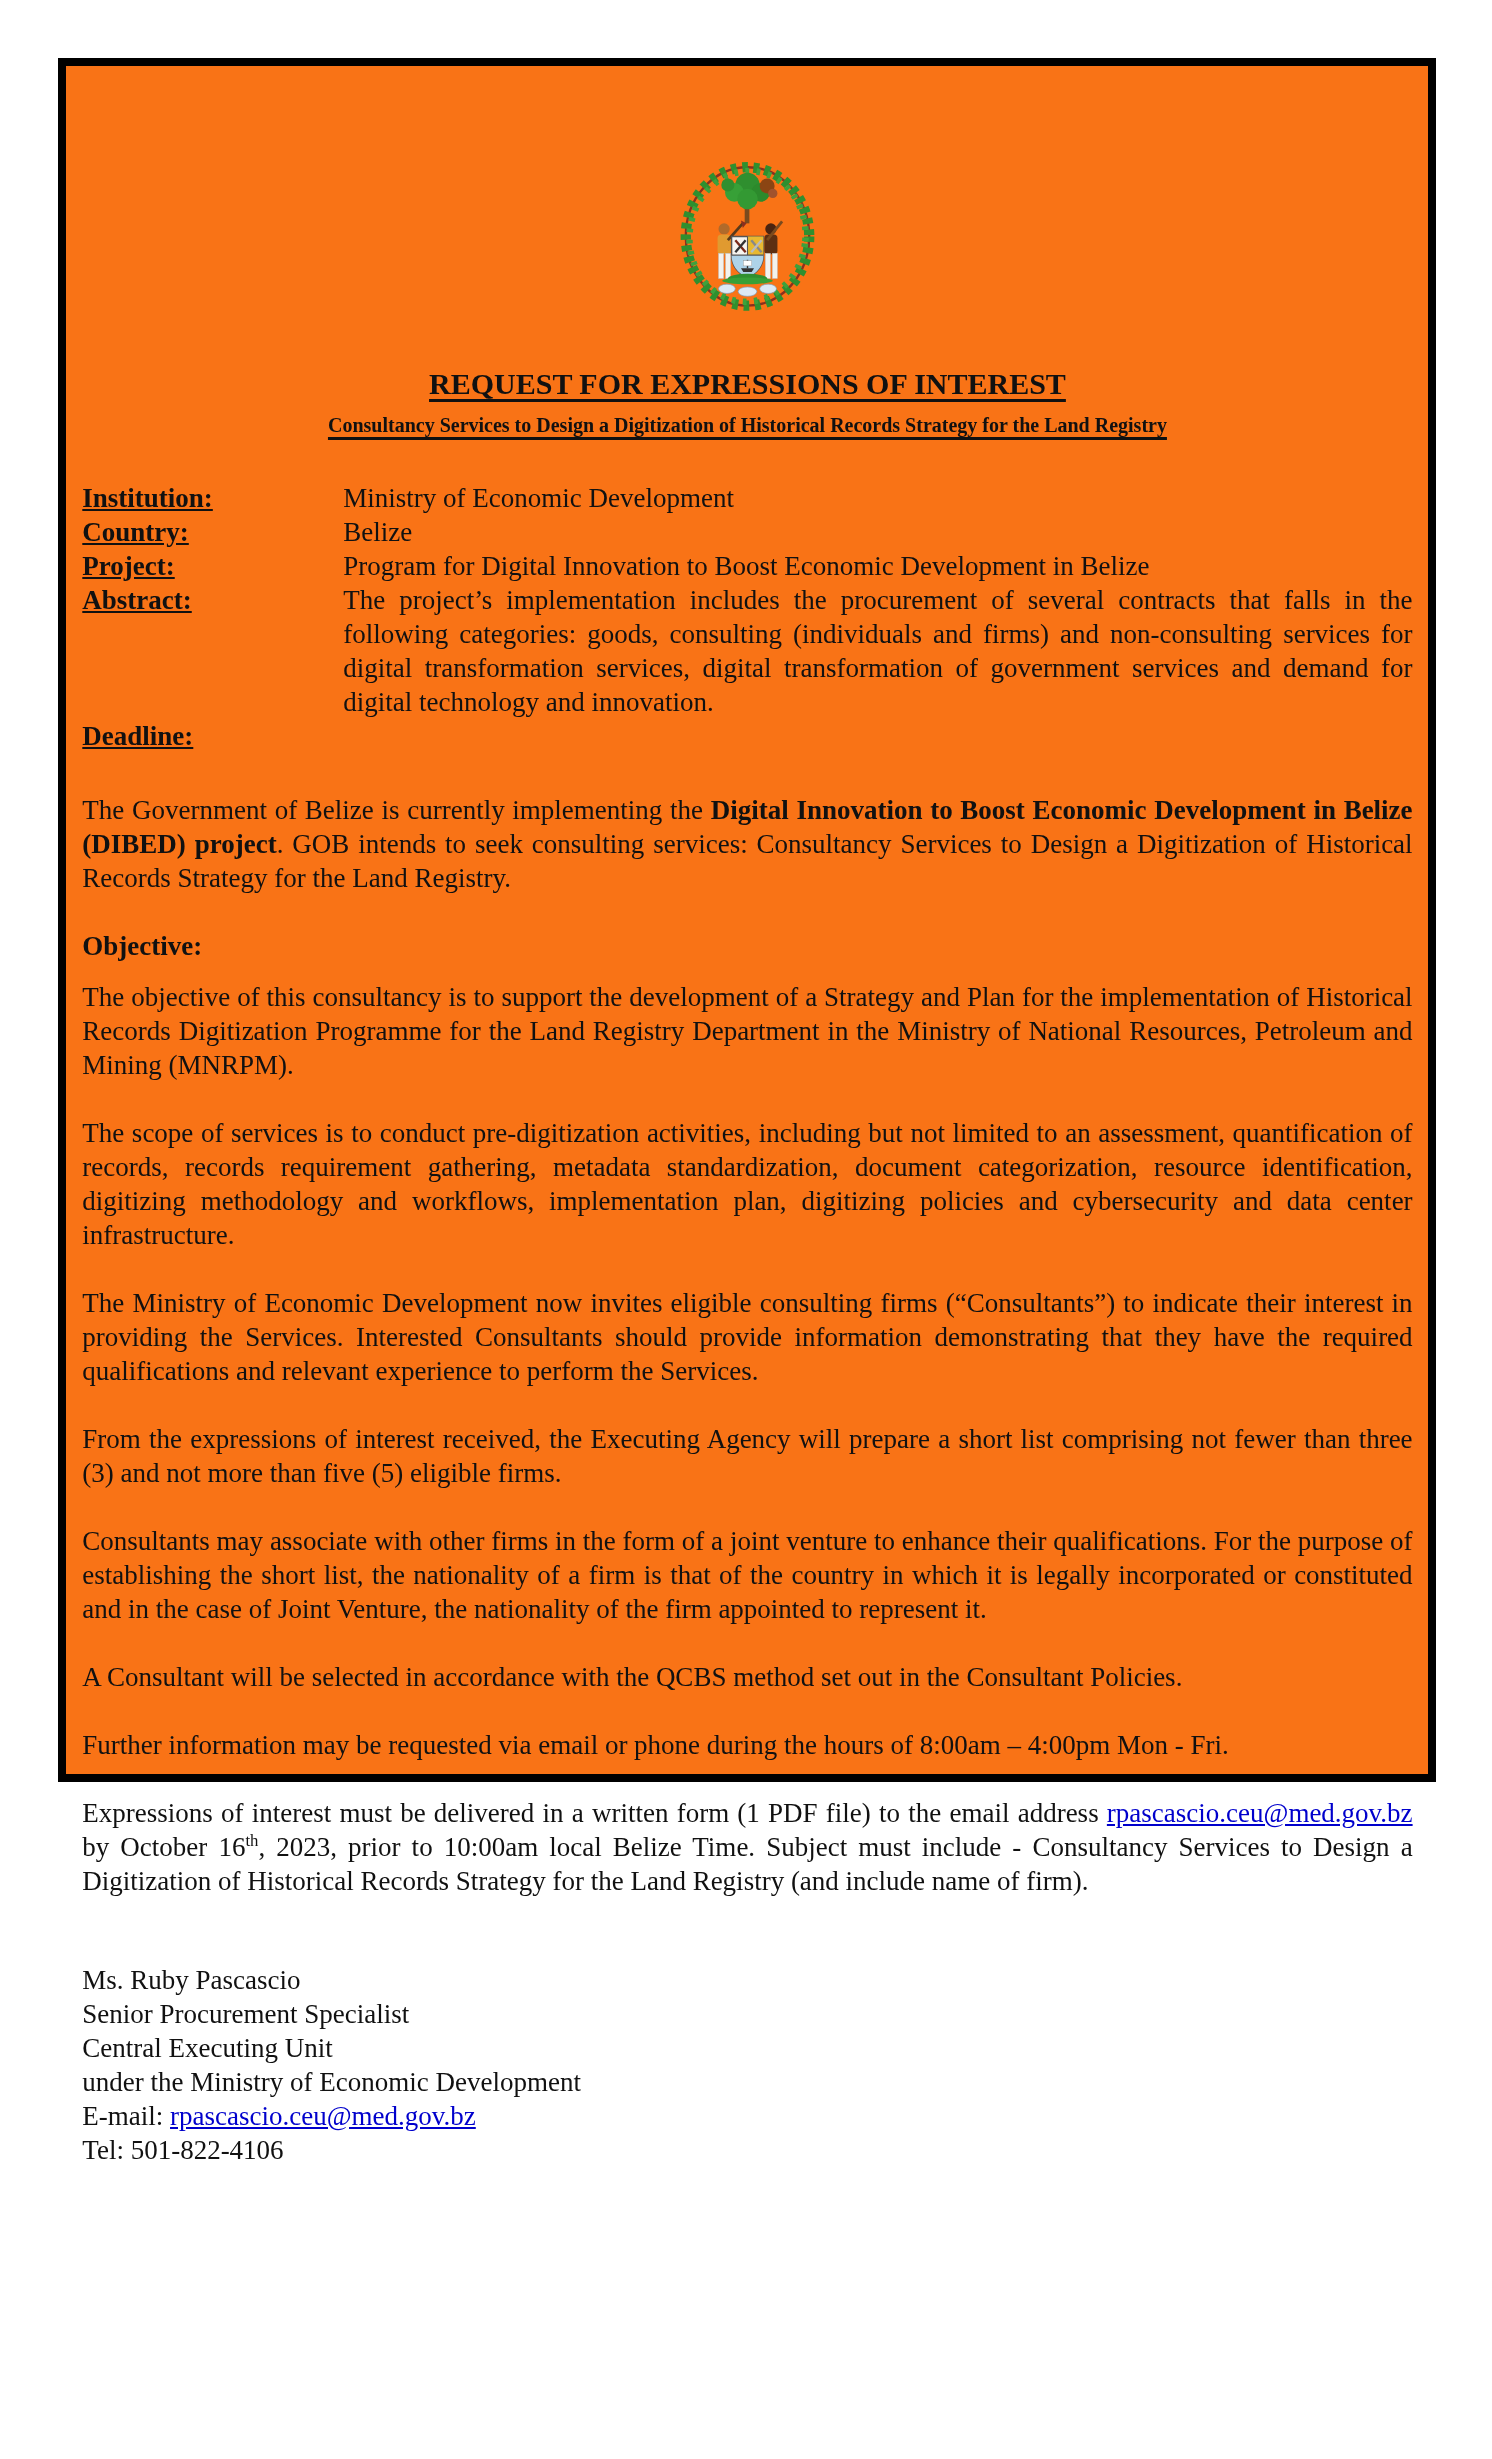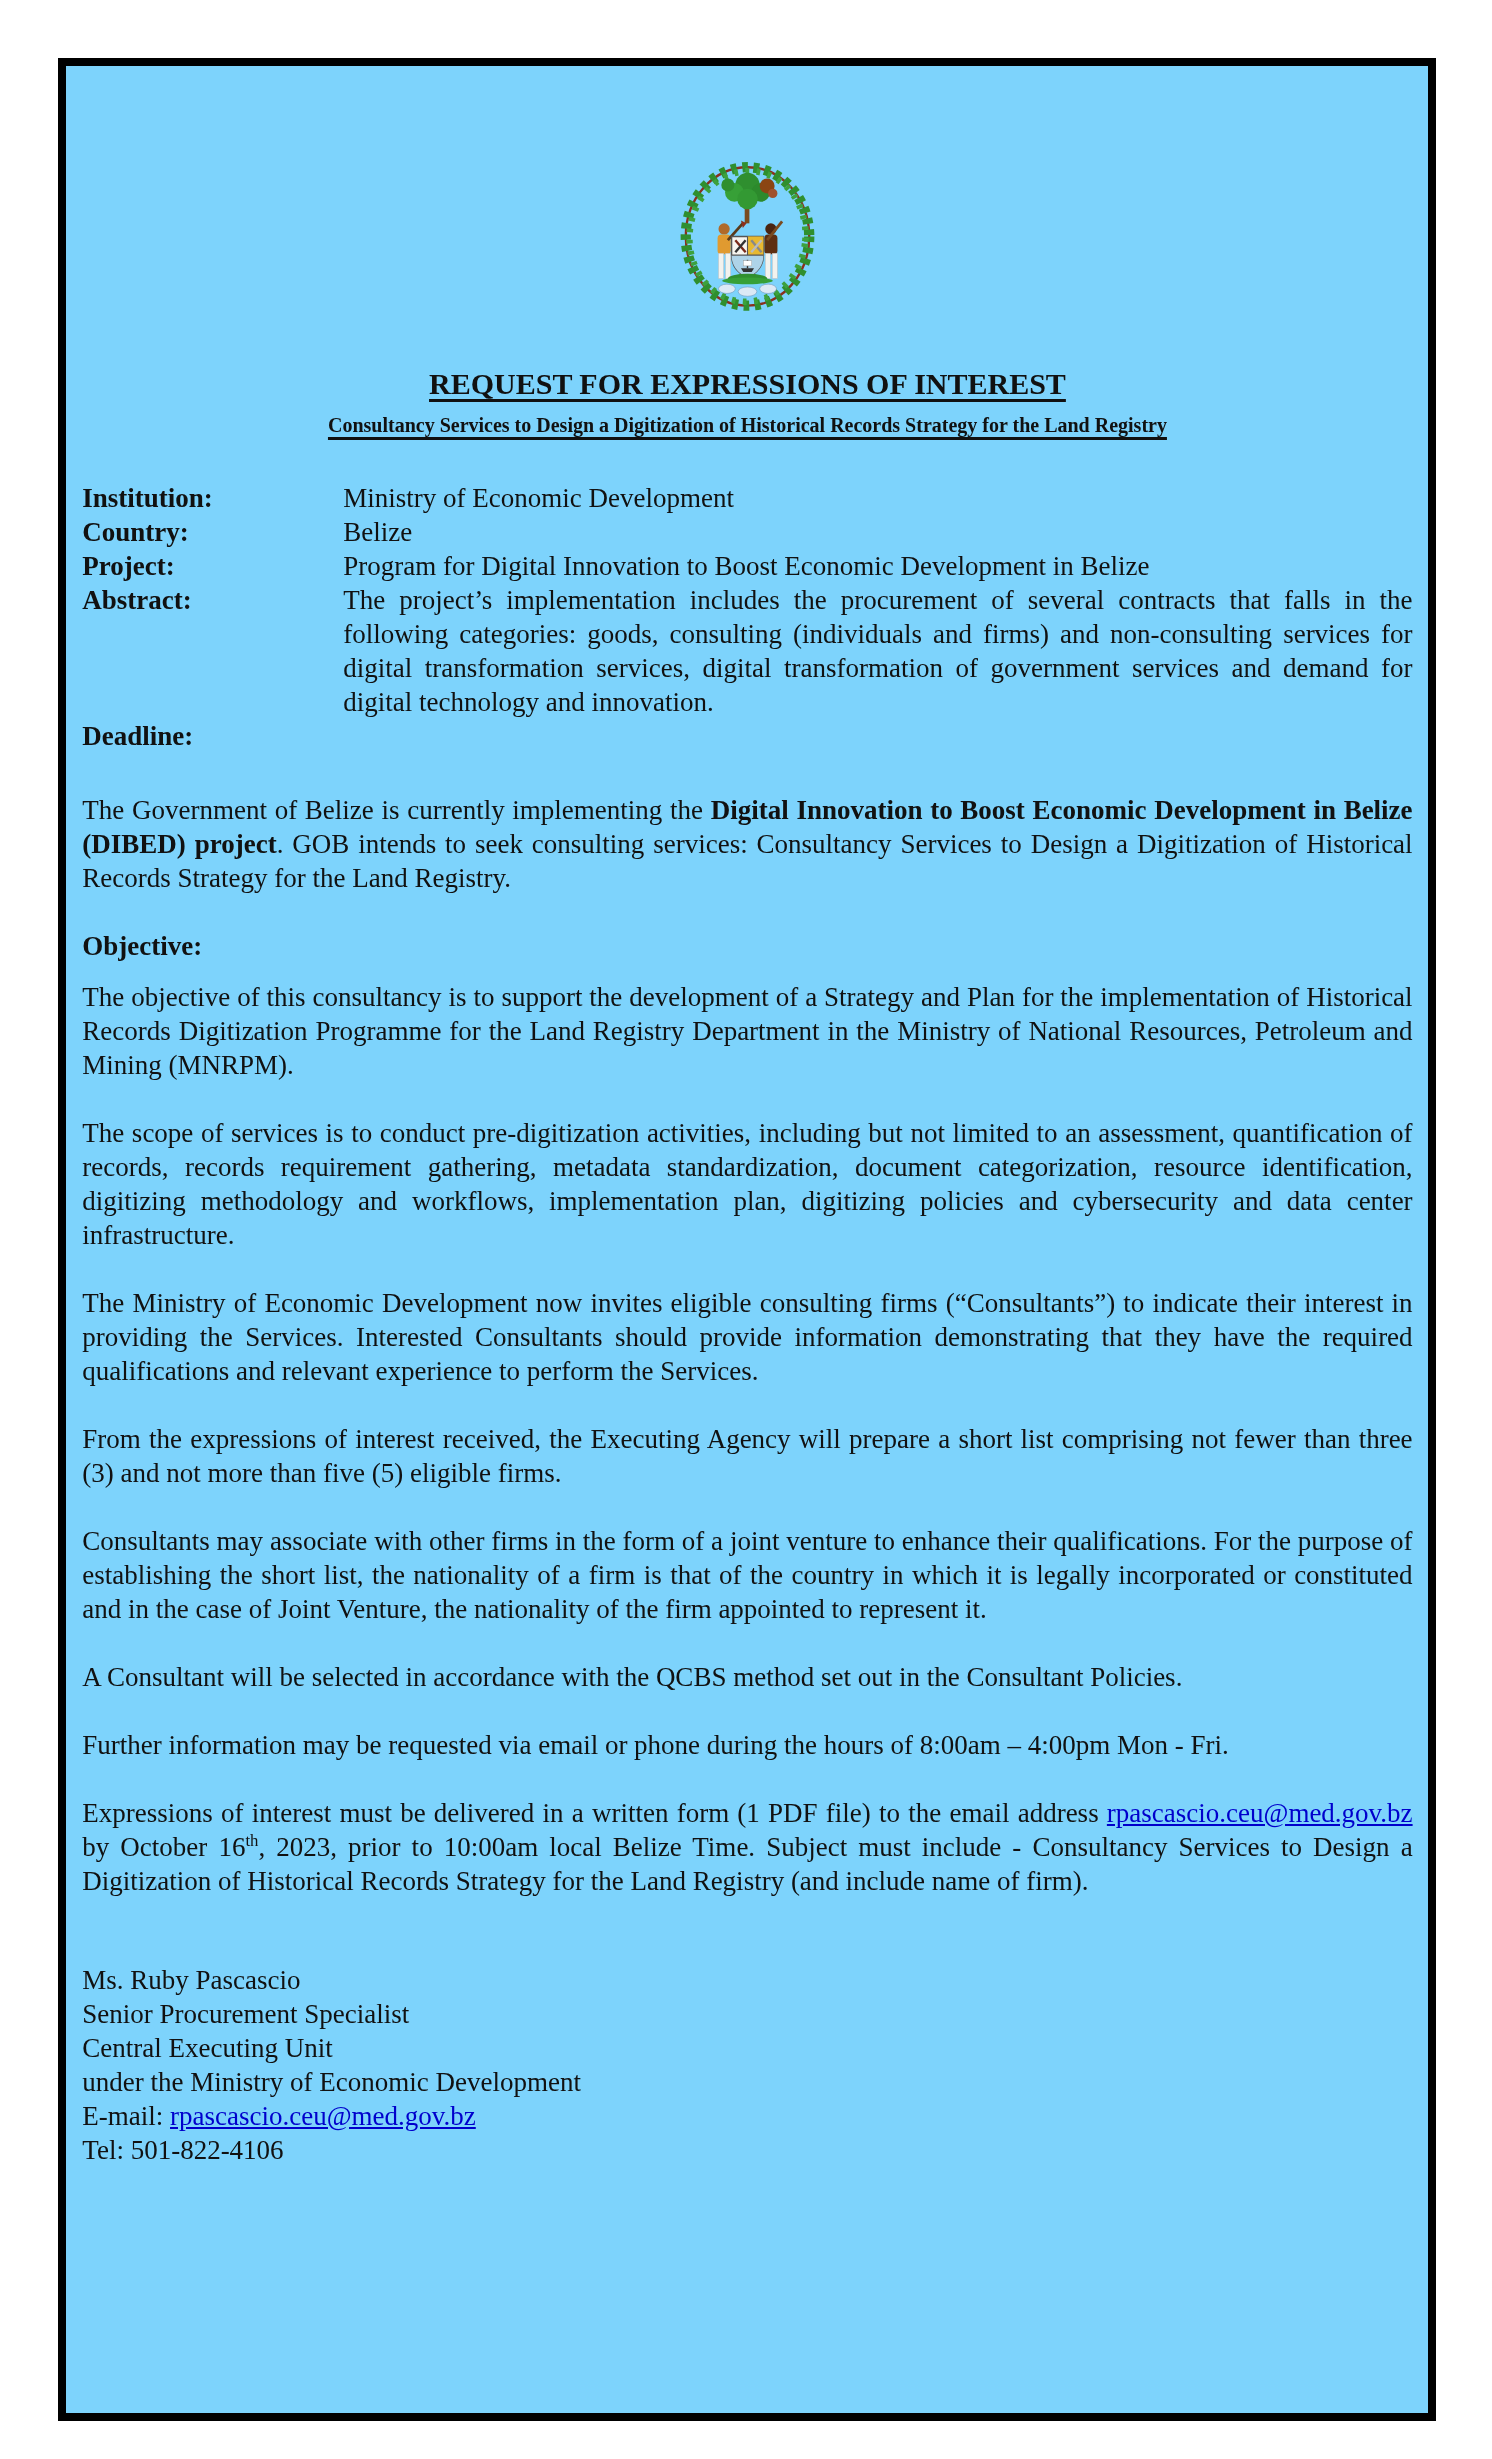--- a/index.html
+++ b/index.html
@@ -7,25 +7,25 @@
     width: 1493px; height: 2459px;
     background: #ffffff;
     font-family: "Liberation Serif", serif;
     color: #111111;
     position: relative;
     overflow: hidden;
   }
   .frame {
     position: absolute;
     left: 58px; top: 58px;
-    width: 1378px; height: 2363px;
+    width: 1378px; height: 1724px;
     border: 8.6px solid #000000;
     box-sizing: border-box;
     padding: 0 15.4px 0 16.3px;
-    background: #7dd3fc;
+    background: #f97316;
   }
   .logo-wrap { text-align: center; margin-top: 90px; height: 159px; }
   .logo-wrap svg { width: 159px; height: 159px; }
   .title-block { text-align: center; margin-top: 50px; }
   .doc-title {
     font-size: 30px; font-weight: bold;
     text-decoration: underline;
     text-decoration-thickness: 2.9px;
     text-underline-offset: 4.8px;
     line-height: 38px;
@@ -33,21 +33,21 @@
   .doc-subtitle {
     font-size: 20px; font-weight: bold;
     text-decoration: underline;
     text-decoration-thickness: 2.9px;
     text-underline-offset: 4.8px;
     line-height: 38px;
     margin-top: 3px;
   }
   .info { margin-top: 37px; font-size: 27px; line-height: 34px; }
   .info-row { display: grid; grid-template-columns: 261px 1fr; }
-  .info-label { font-weight: bold; }
+  .info-label { font-weight: bold; text-decoration: underline; }
   .justify { text-align: justify; }
   .para {
     font-size: 27px; line-height: 34px;
     text-align: justify;
     margin-top: 34px;
   }
   .para.first { margin-top: 40px; }
   .heading {
     font-size: 27px; line-height: 34px;
     font-weight: bold;

